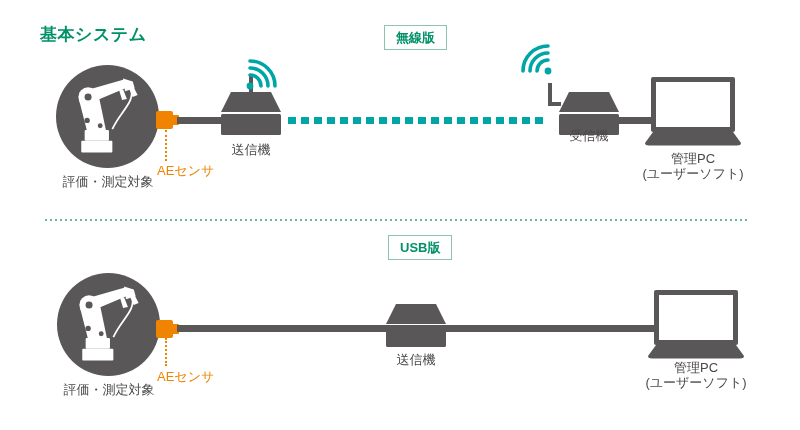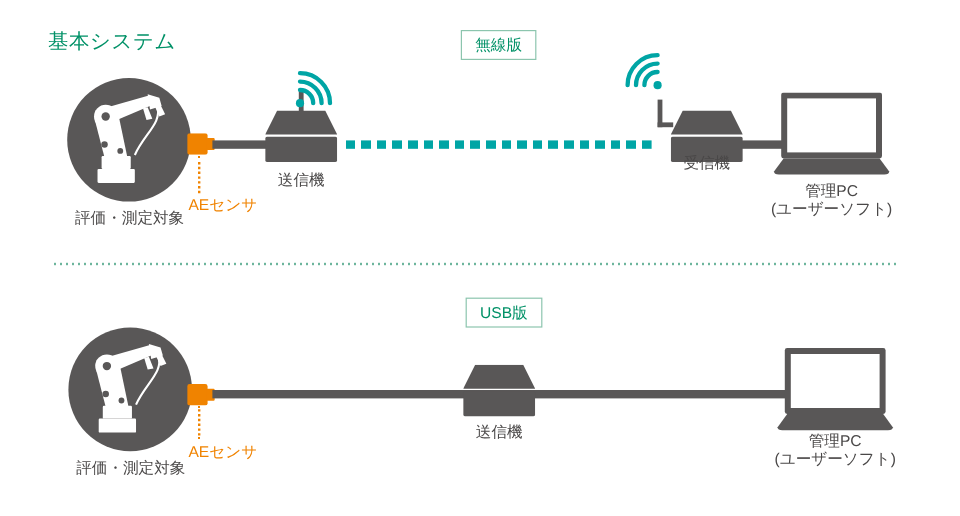--- a/index.html
+++ b/index.html
@@ -3,25 +3,25 @@
 <meta charset="utf-8">
 <style>
   html,body{margin:0;padding:0;background:#fff;}
   #stage{
     position:relative;width:800px;height:430px;background:#fff;overflow:hidden;
     font-family:"Liberation Sans","DejaVu Sans",sans-serif;
     color:var(--label);
   }
   .abs{position:absolute;}
   .page-title{
-    font-size:17px;font-weight:normal;color:var(--green);letter-spacing:.5px;
+    font-size:17px;font-weight:bold;color:var(--green);letter-spacing:.5px;
   }
   .badge{
     box-sizing:border-box;border:1px solid var(--green-border);
-    color:var(--green);font-weight:normal;font-size:13px;
+    color:var(--green);font-weight:bold;font-size:13px;
     padding:4px 11px;line-height:15px;background:#fff;text-align:center;
   }
   .dev-label{
     font-size:13px;color:var(--label);text-align:center;line-height:15px;white-space:nowrap;
   }
   .sensor-label{
     font-size:13px;font-weight:normal;color:var(--orange);white-space:nowrap;
   }
   .circle{
     width:103px;height:103px;border-radius:50%;background:var(--dark);
@@ -115,21 +115,21 @@
   <svg class="abs" style="left:643px;top:77px;" width="100" height="70" viewBox="0 0 100 70">
     <rect class="fill-dark" x="8" y="0" width="84" height="55" rx="2"></rect>
     <rect class="fill-white" x="13" y="5" width="74" height="45"></rect>
     <path class="fill-dark" d="M10 55 H90 L98 66 Q98 68.5 94 68.5 H6 Q2 68.5 2 66 Z"></path>
   </svg>
   <div class="abs dev-label" style="left:643px;top:151px;width:100px;">管理PC</div>
   <div class="abs dev-label" style="left:628px;top:166px;width:130px;">(ユーザーソフト)</div>
 
   <div class="abs separator" style="left:45px;top:219px;width:703px;"></div>
 
-  <div class="abs badge" style="left:388px;top:248px;">USB版</div>
+  <div class="abs badge" style="left:388px;top:235px;">USB版</div>
 
   <div class="abs circle" style="left:57px;top:273px;">
     <svg width="103" height="103" viewBox="0 0 106 106">
       <g>
         <rect class="fill-white" x="26" y="78" width="32" height="12" rx="1"></rect>
         <rect class="fill-white" x="29.5" y="67" width="25" height="11" rx="1"></rect>
         <polygon class="fill-white" points="24,37 31,24 43,27 52,70 33,72"></polygon>
         <circle class="fill-white" cx="33" cy="33" r="10"></circle>
         <polygon class="fill-white" points="24,28 70,15 78,21 31,41"></polygon>
         <polygon class="fill-white" points="69,14 79,17 81,24 71,27"></polygon>

